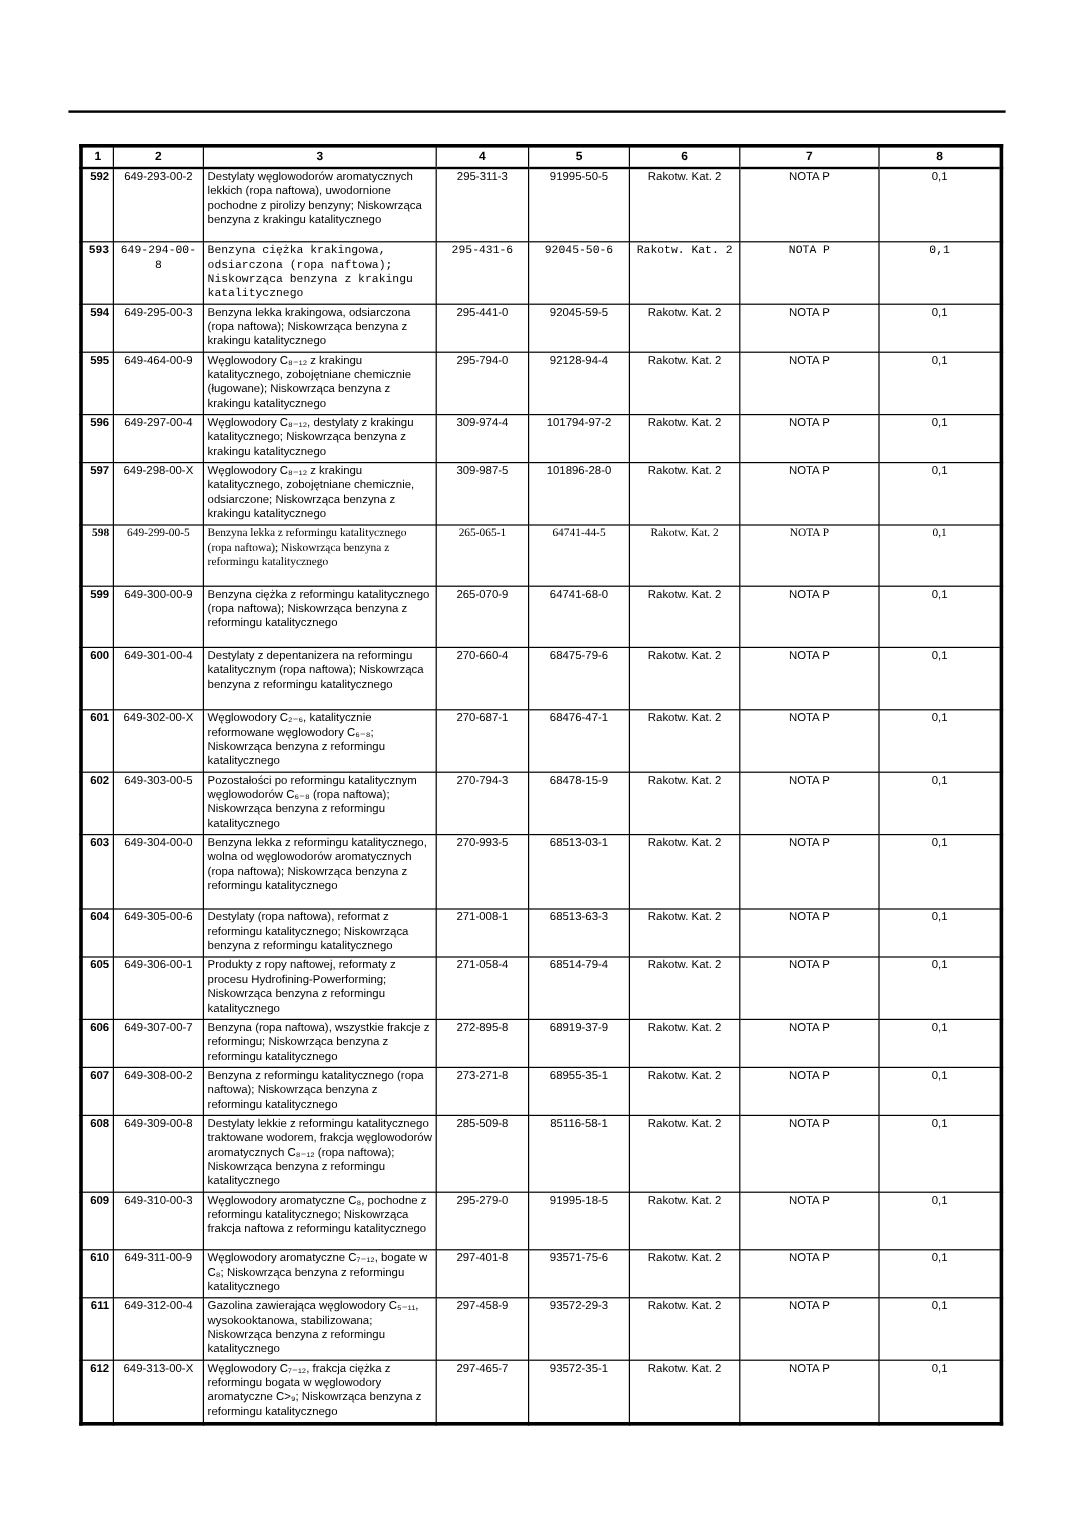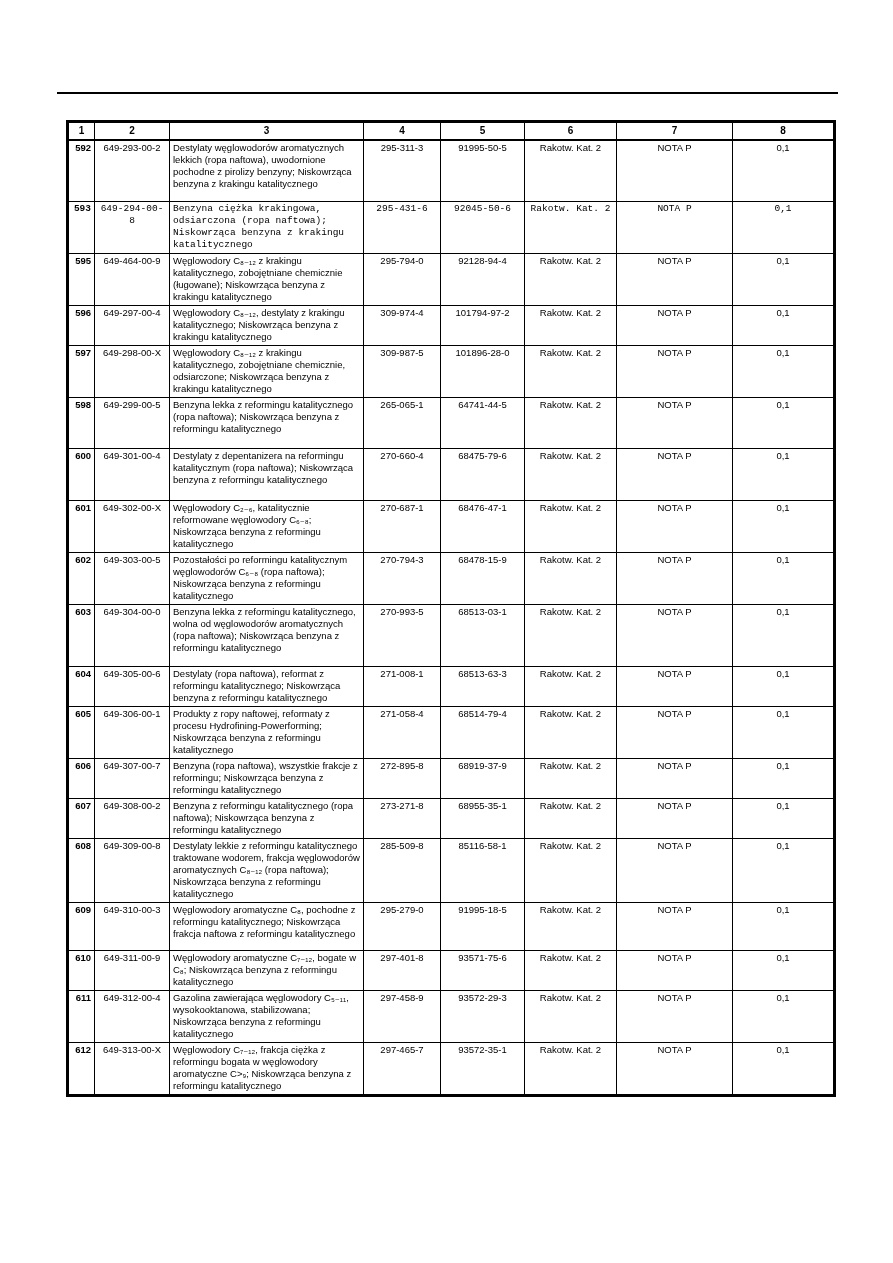--- a/index.html
+++ b/index.html
@@ -96,20 +96,30 @@
       <tr style="height: 51px; font-family: Liberation Mono, monospace;">
         <td class="c1">593</td>
         <td class="c2">649-294-00-8</td>
         <td class="c3">Benzyna ciężka krakingowa, odsiarczona (ropa naftowa); Niskowrząca benzyna z krakingu katalitycznego</td>
         <td class="c4">295-431-6</td>
         <td class="c5">92045-50-6</td>
         <td class="c6">Rakotw. Kat. 2</td>
         <td class="c7">NOTA P</td>
         <td class="c8">0,1</td>
       </tr>
+      <tr style="height: 38px;">
+        <td class="c1">594</td>
+        <td class="c2">649-295-00-3</td>
+        <td class="c3">Benzyna lekka krakingowa, odsiarczona (ropa naftowa); Niskowrząca benzyna z krakingu katalitycznego</td>
+        <td class="c4">295-441-0</td>
+        <td class="c5">92045-59-5</td>
+        <td class="c6">Rakotw. Kat. 2</td>
+        <td class="c7">NOTA P</td>
+        <td class="c8">0,1</td>
+      </tr>
       <tr style="height: 48px;">
         <td class="c1">595</td>
         <td class="c2">649-464-00-9</td>
         <td class="c3">Węglowodory C₈₋₁₂ z krakingu katalitycznego, zobojętniane chemicznie (ługowane); Niskowrząca benzyna z krakingu katalitycznego</td>
         <td class="c4">295-794-0</td>
         <td class="c5">92128-94-4</td>
         <td class="c6">Rakotw. Kat. 2</td>
         <td class="c7">NOTA P</td>
         <td class="c8">0,1</td>
       </tr>
@@ -126,26 +136,36 @@
       <tr style="height: 47px;">
         <td class="c1">597</td>
         <td class="c2">649-298-00-X</td>
         <td class="c3">Węglowodory C₈₋₁₂ z krakingu katalitycznego, zobojętniane chemicznie, odsiarczone; Niskowrząca benzyna z krakingu katalitycznego</td>
         <td class="c4">309-987-5</td>
         <td class="c5">101896-28-0</td>
         <td class="c6">Rakotw. Kat. 2</td>
         <td class="c7">NOTA P</td>
         <td class="c8">0,1</td>
       </tr>
-      <tr style="height: 51px;">
+      <tr style="height: 51px; font-family: Liberation Serif, serif;">
         <td class="c1">598</td>
         <td class="c2">649-299-00-5</td>
         <td class="c3">Benzyna lekka z reformingu katalitycznego (ropa naftowa); Niskowrząca benzyna z reformingu katalitycznego</td>
         <td class="c4">265-065-1</td>
         <td class="c5">64741-44-5</td>
+        <td class="c6">Rakotw. Kat. 2</td>
+        <td class="c7">NOTA P</td>
+        <td class="c8">0,1</td>
+      </tr>
+      <tr style="height: 51px;">
+        <td class="c1">599</td>
+        <td class="c2">649-300-00-9</td>
+        <td class="c3">Benzyna ciężka z reformingu katalitycznego (ropa naftowa); Niskowrząca benzyna z reformingu katalitycznego</td>
+        <td class="c4">265-070-9</td>
+        <td class="c5">64741-68-0</td>
         <td class="c6">Rakotw. Kat. 2</td>
         <td class="c7">NOTA P</td>
         <td class="c8">0,1</td>
       </tr>
       <tr style="height: 52px;">
         <td class="c1">600</td>
         <td class="c2">649-301-00-4</td>
         <td class="c3">Destylaty z depentanizera na reformingu katalitycznym (ropa naftowa); Niskowrząca benzyna z reformingu katalitycznego</td>
         <td class="c4">270-660-4</td>
         <td class="c5">68475-79-6</td>

